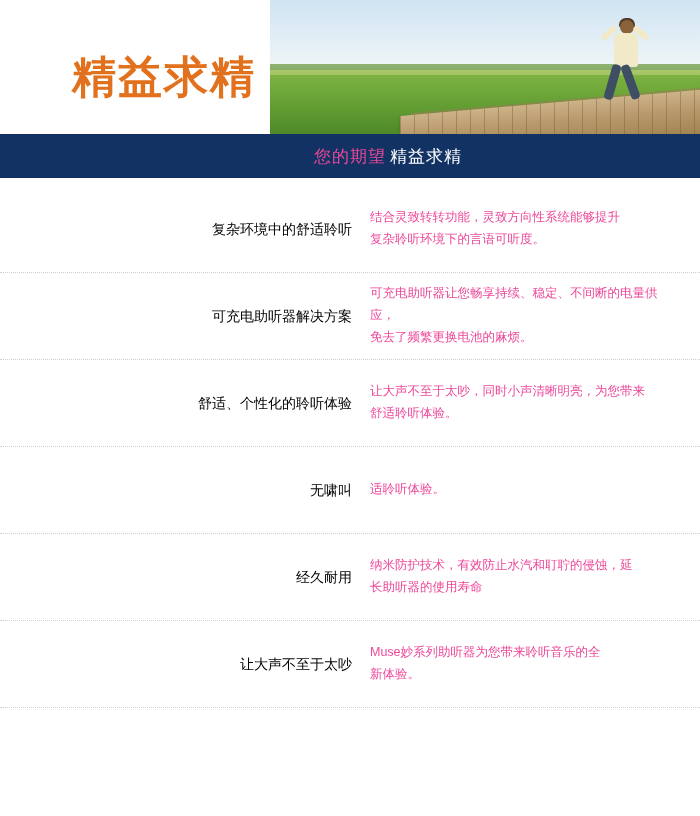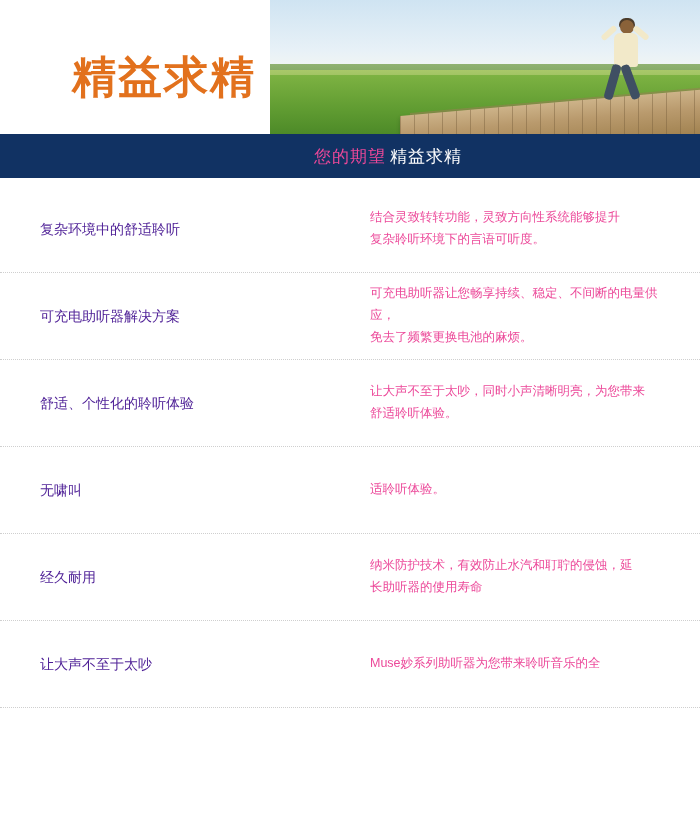--- a/index.html
+++ b/index.html
@@ -230,22 +230,22 @@
     padding: 8px 0;
     border-bottom: 1px dotted #cfcfcf;
   }
   .row:last-of-type {
     border-bottom: none;
   }
   .cell-left {
     width: 370px;
     padding: 0 18px 0 40px;
     box-sizing: border-box;
-    text-align: left;
-    color: #4c1d95;
+    text-align: right;
+    color: #000000;
     font-size: 14px;
     line-height: 1.6;
   }
   .cell-right {
     width: 330px;
     padding: 0 24px 0 0;
     box-sizing: border-box;
     color: #ec4899;
     font-size: 12.5px;
     line-height: 1.75;
@@ -326,20 +326,21 @@
       <div class="cell-right">
         <span class="vline">纳米防护技术，有效防止水汽和耵聍的侵蚀，延</span>
         <span class="vline">长助听器的使用寿命</span>
       </div>
     </div>
 
     <div class="row">
       <div class="cell-left">让大声不至于太吵</div>
       <div class="cell-right">
         <span class="vline">Muse妙系列助听器为您带来聆听音乐的全</span>
+        <span class="vline">新体验。</span>
       </div>
     </div>
 
     <div class="row">
       
       
     </div>
 
   </div>
 

